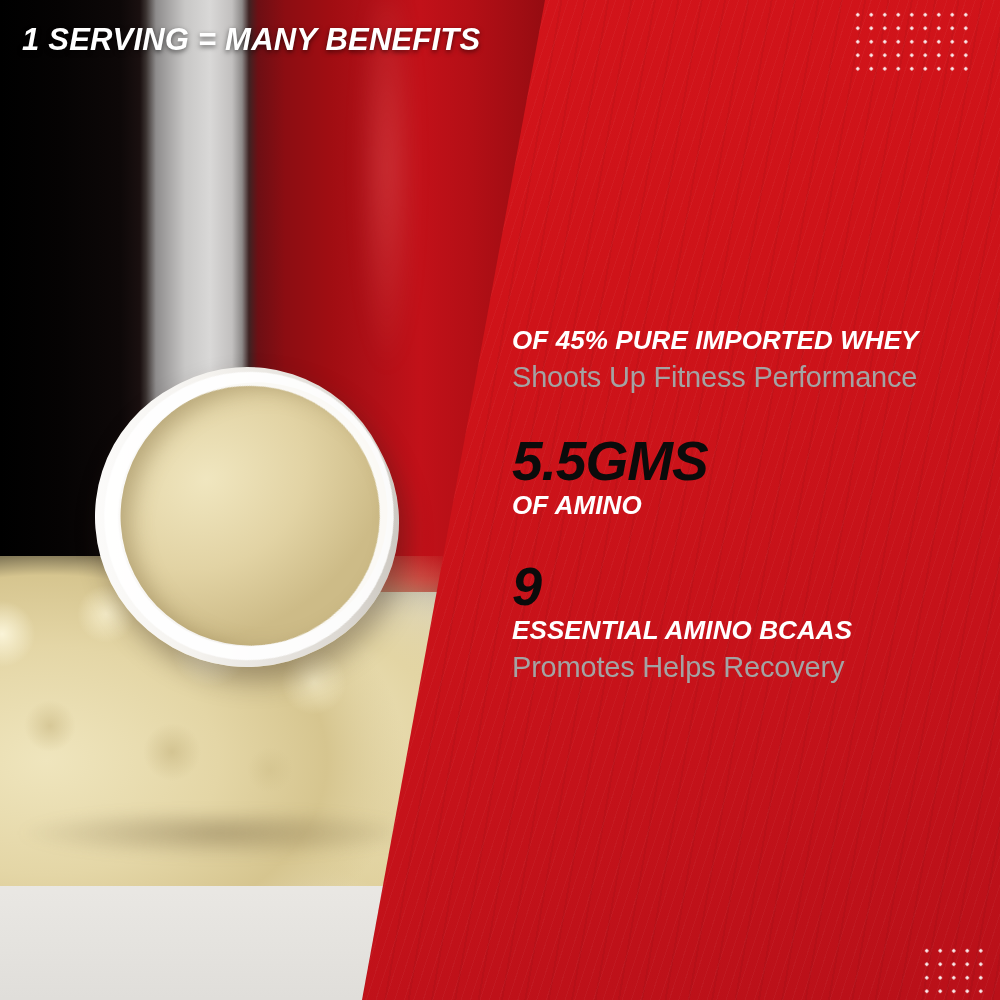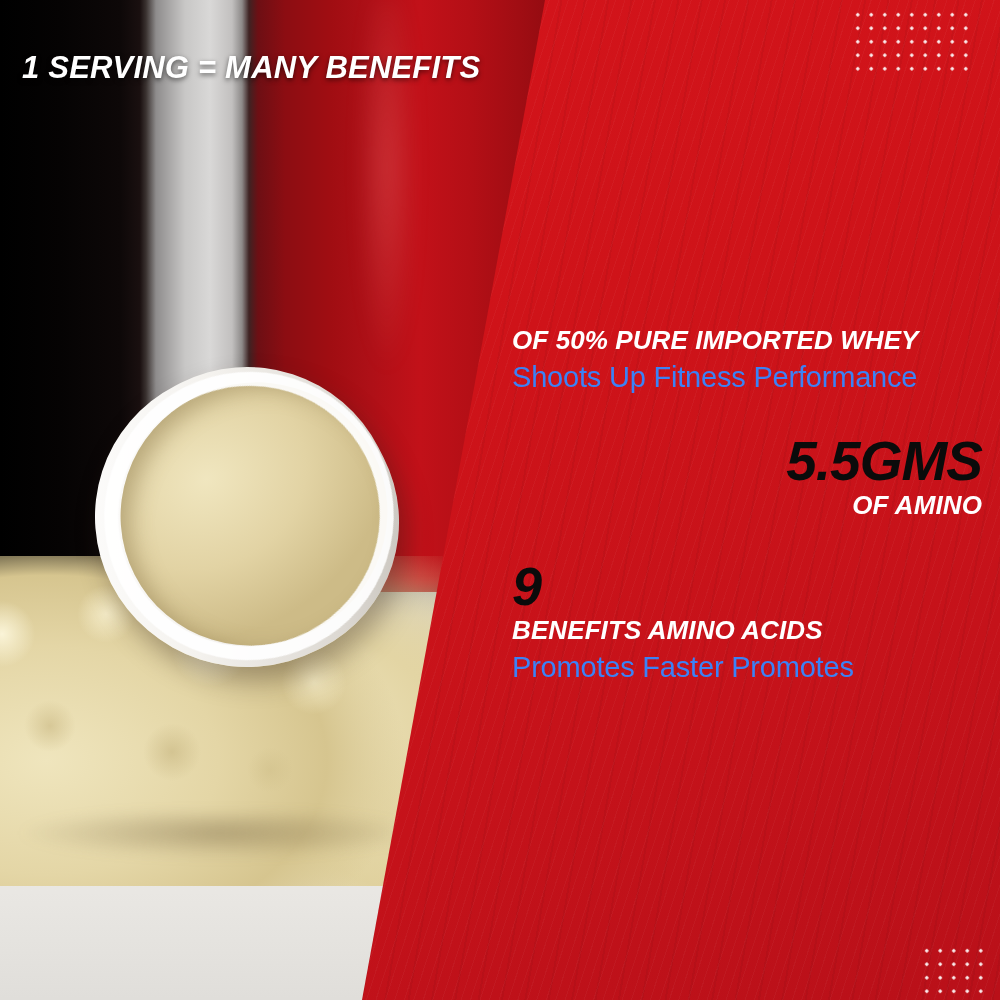--- a/index.html
+++ b/index.html
@@ -188,21 +188,20 @@
     position: absolute;
     left: 22px; top: 22px;
     font-size: 31px;
     font-weight: bold;
     font-style: italic;
     letter-spacing: 0.2px;
     color: #ffffff;
     white-space: nowrap;
     text-shadow: 0 2px 5px rgba(0,0,0,0.55);
     z-index: 40;
-    margin-top: 28px;
   }
 
   
   .benefits {
     position: absolute;
     left: 512px; top: 326px;
     width: 470px;
     z-index: 30;
   }
   .benefit { margin-bottom: 38px; }
@@ -225,27 +224,27 @@
     color: #ffffff;
     letter-spacing: 0.1px;
     margin: 0 0 4px 0;
     white-space: nowrap;
   }
   .b-desc {
     font-size: 29px;
     font-weight: normal;
     font-style: normal;
     line-height: 1.2;
-    color: #3b82f6;
+    color: #a3a3a3;
     letter-spacing: -0.2px;
     margin: 0;
     white-space: nowrap;
   }
   
-  .benefit.b2 { margin-top: 2px; text-align: right; }
+  .benefit.b2 { margin-top: 2px; }
   .benefit.b3 .b-amount { font-size: 54px; }
 
   
   .dots {
     position: absolute;
     z-index: 35;
     background-image: radial-gradient(
         rgba(255,255,255,0.92) 0px,
         rgba(255,255,255,0.92) 1.4px,
         rgba(255,255,255,0) 1.9px);
@@ -284,29 +283,29 @@
   <div class="red-texture2"></div>
 
   <div class="dots dots-tr"></div>
   <div class="dots dots-br"></div>
 
   <div class="headline">1 SERVING = MANY BENEFITS</div>
 
   <div class="benefits">
 
     <div class="benefit b1">
-      <div class="b-sub">OF 50% PURE IMPORTED WHEY</div>
+      <div class="b-sub">OF 45% PURE IMPORTED WHEY</div>
       <div class="b-desc">Shoots Up Fitness Performance</div>
     </div>
 
     <div class="benefit b2">
       <div class="b-amount">5.5GMS</div>
       <div class="b-sub">OF AMINO</div>
     </div>
 
     <div class="benefit b3">
       <div class="b-amount">9</div>
-      <div class="b-sub">BENEFITS AMINO ACIDS</div>
-      <div class="b-desc">Promotes Faster Promotes</div>
+      <div class="b-sub">ESSENTIAL AMINO BCAAS</div>
+      <div class="b-desc">Promotes Helps Recovery</div>
     </div>
 
   </div>
 </div>
 
 </body></html>

